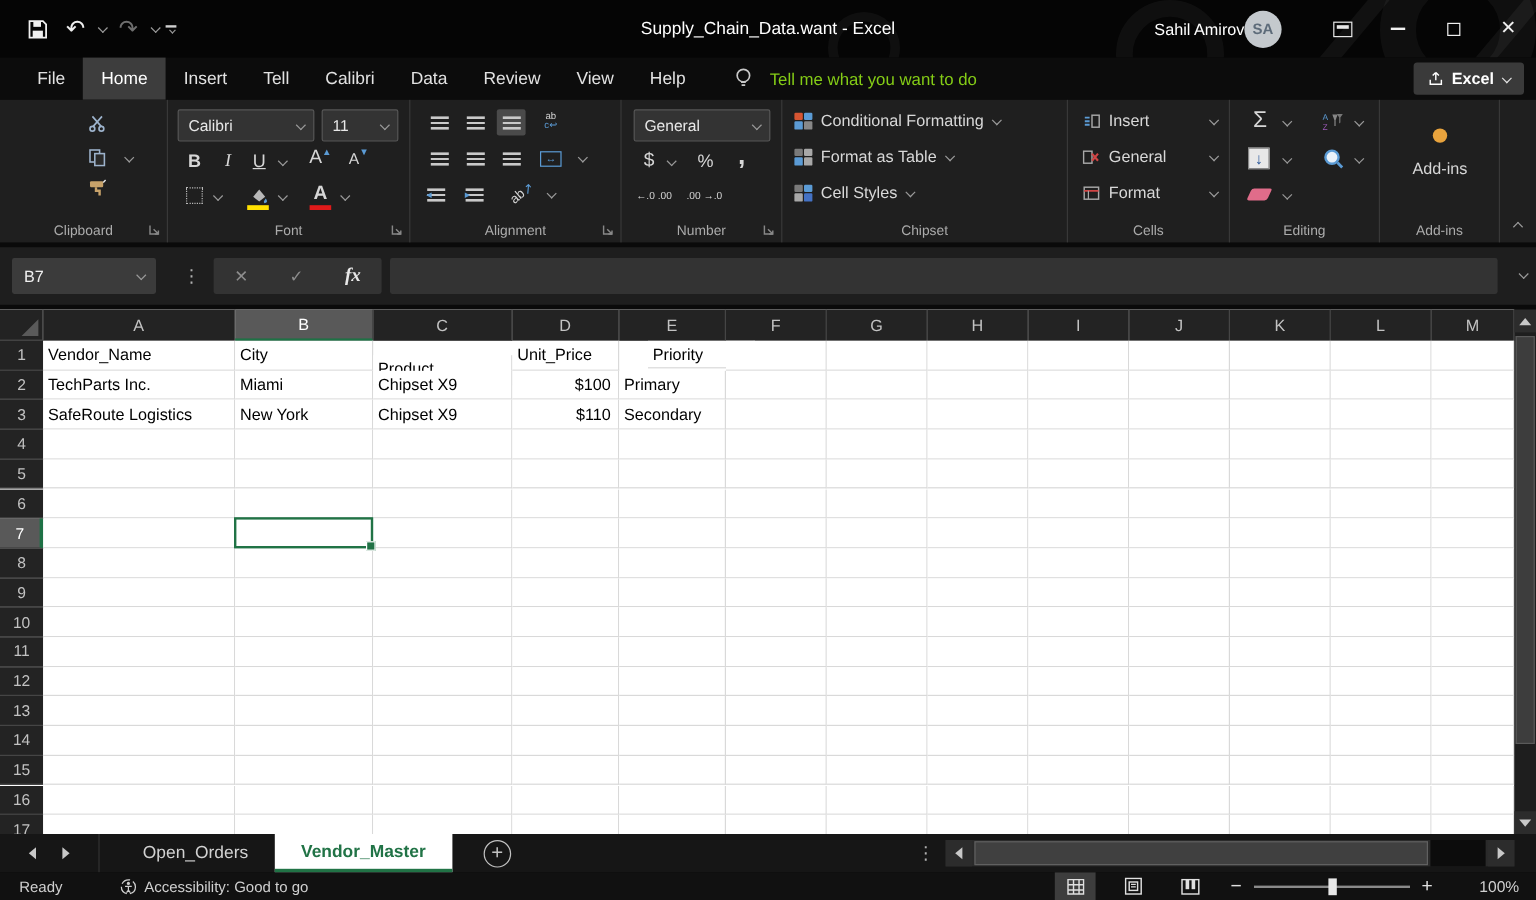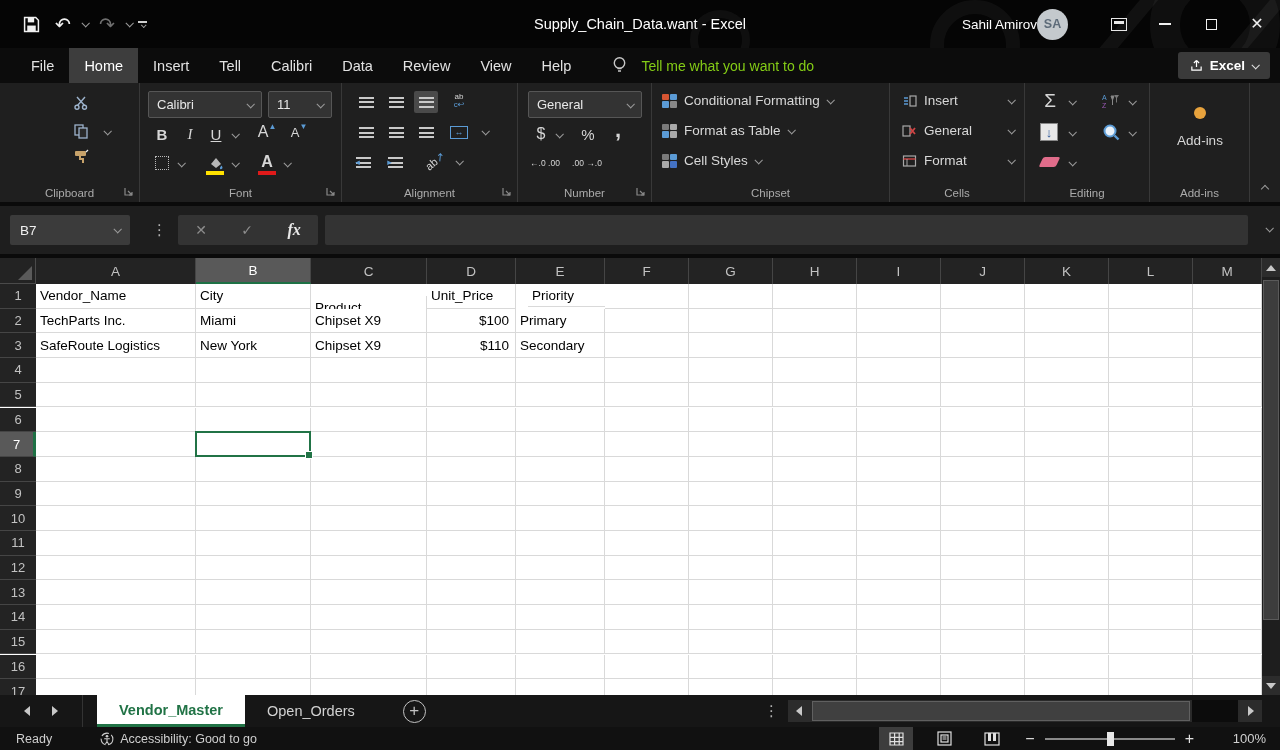--- a/index.html
+++ b/index.html
@@ -478,21 +478,21 @@
       <div class="colhdr" style="left: 857px; width: 84px;">I</div>
       <div class="colhdr" style="left: 941px; width: 84px;">J</div>
       <div class="colhdr" style="left: 1025px; width: 84px;">K</div>
       <div class="colhdr" style="left: 1109px; width: 84px;">L</div>
       <div class="colhdr" style="left: 1193px; width: 69px;">M</div>
       <div class="rowhdr" style="top: 26px; height: 24.7px;">1</div>
       <div class="cell" style="left: 36px; top: 26px; width: 160px; height: 24.7px;">Vendor_Name</div>
       <div class="cell" style="left: 196px; top: 26px; width: 115px; height: 24.7px;">City</div>
       <div class="cell" style="left: 311px; top: 38px; width: 116px; height: 24.7px;">Product</div>
       <div class="cell" style="left: 427px; top: 26px; width: 89px; height: 24.7px;">Unit_Price</div>
-      <div class="cell" style="left: 528px; top: 26px; width: 89px; height: 23px;">Priority</div>
+      <div class="cell" style="left: 540px; top: 26px; width: 89px; height: 23px;">Priority</div>
       <div class="cell" style="left: 605px; top: 26px; width: 84px; height: 24.7px;"></div>
       <div class="cell" style="left: 689px; top: 26px; width: 84px; height: 24.7px;"></div>
       <div class="cell" style="left: 773px; top: 26px; width: 84px; height: 24.7px;"></div>
       <div class="cell" style="left: 857px; top: 26px; width: 84px; height: 24.7px;"></div>
       <div class="cell" style="left: 941px; top: 26px; width: 84px; height: 24.7px;"></div>
       <div class="cell" style="left: 1025px; top: 26px; width: 84px; height: 24.7px;"></div>
       <div class="cell" style="left: 1109px; top: 26px; width: 84px; height: 24.7px;"></div>
       <div class="cell" style="left: 1193px; top: 26px; width: 69px; height: 24.7px;"></div>
       <div class="rowhdr" style="top: 50.7px; height: 24.7px;">2</div>
       <div class="cell" style="left: 36px; top: 50.7px; width: 160px; height: 24.7px;">TechParts Inc.</div>
@@ -730,22 +730,22 @@
         <span class="tri down"></span>
       </div>
   </div>
 
   <div class="sheetbar">
     <div class="snav">
       <span class="tri left"></span>
       <span class="tri right"></span>
     </div>
     <div class="stabs">
+        <div class="stab">Open_Orders</div>
         <div class="stab active">Vendor_Master</div>
-        <div class="stab">Open_Orders</div>
       </div>
     <div class="addsheet">
         <span>+</span>
       </div>
     <div class="sdots">⋮</div>
     <div class="hscroll">
       <div class="harrow" style="left:0;">
           <span class="tri left"></span>
         </div>
       <div class="hthumb"></div>

